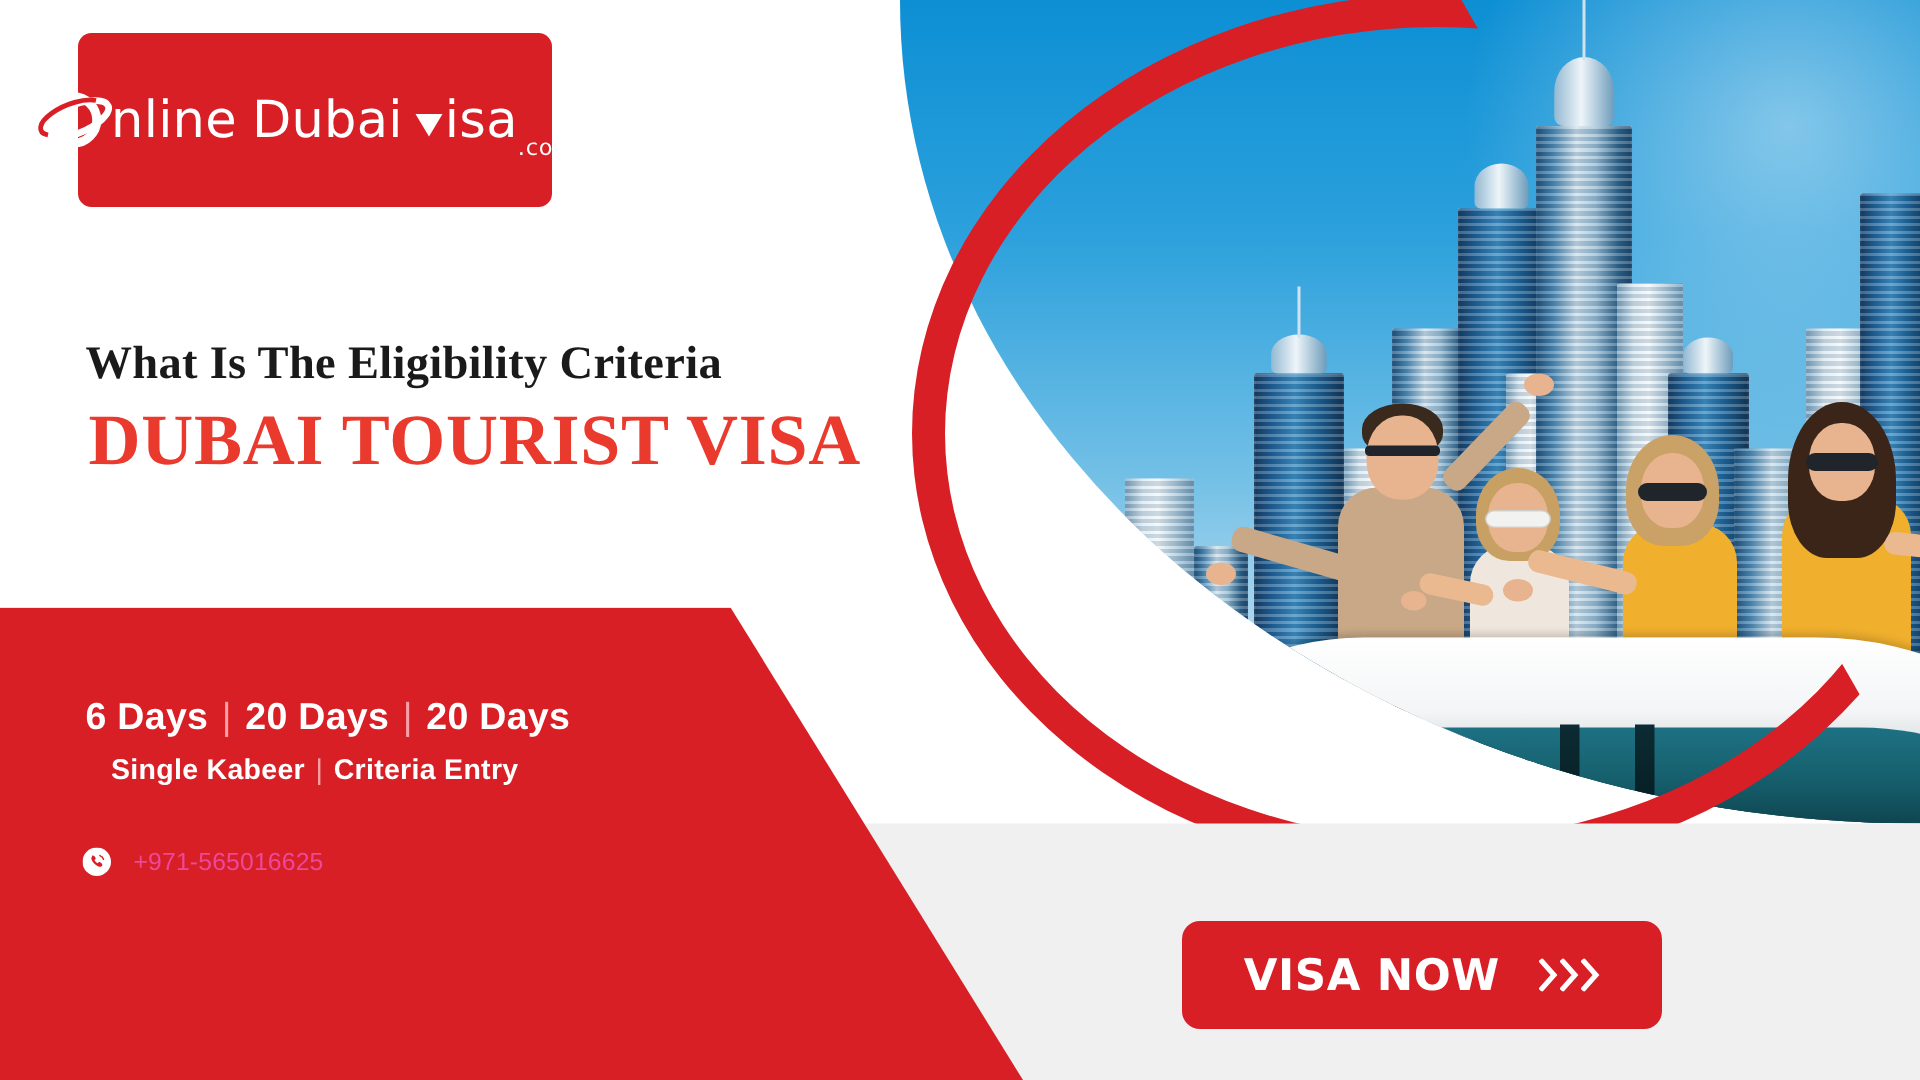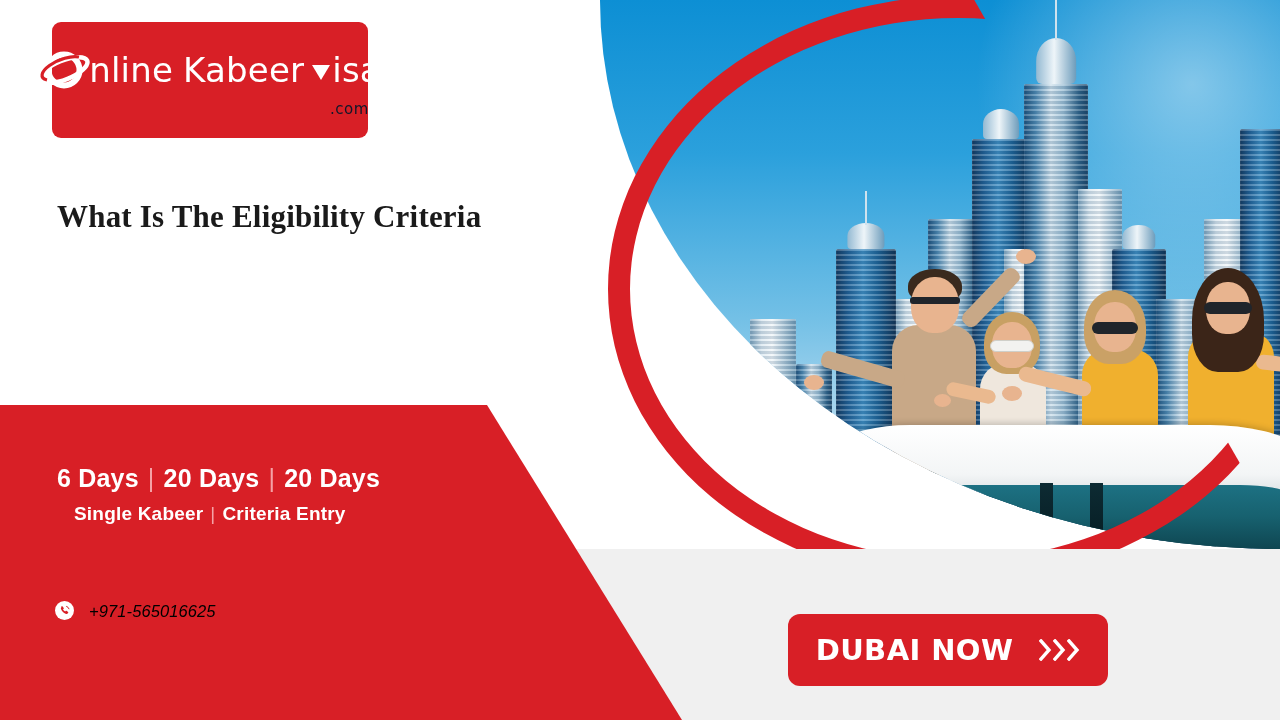--- a/index.html
+++ b/index.html
@@ -107,37 +107,37 @@
     clip-path: polygon(0 0, 487px 0, 682px 315px, 0 315px);
     -webkit-clip-path: polygon(0 0, 487px 0, 682px 315px, 0 315px);
   }
 
   
   .logo{
     position:absolute; left:52px; top:22px; width:316px; height:116px;
     background:#d81f26; border-radius:9px;
     display:flex; align-items:center; justify-content:center;
   }
-  .logo-inner{ display:flex; flex-direction:column; align-items:flex-end; line-height:1; }
+  .logo-inner{ display:flex; flex-direction:row; align-items:flex-end; line-height:1; }
   .logo-row{ display:flex; align-items:center; gap:0px; }
   .planet{ position:relative; width:52px; height:52px; margin-right:-2px; }
   .logo-word{
     color:#fff; font-size:34px; font-weight:400; letter-spacing:.2px;
     font-family:"DejaVu Sans", sans-serif;
   }
   .logo-word.b{ margin-left:10px; }
   .vtick{ display:inline-block; width:0; height:0; margin:0 2px 0 8px;
     border-left:9px solid transparent; border-right:9px solid transparent;
     border-top:15px solid #ffffff; position:relative; top:3px; }
-  .logo-dotcom{ color:#0f172a; font-size:15px; margin-top:6px; margin-right:12px;
+  .logo-dotcom{ color:#ffffff; font-size:15px; margin-top:6px; margin-right:12px;
     font-family:"DejaVu Sans", sans-serif; letter-spacing:.5px; }
 
   
   .kicker{
-    position:absolute; left:57px; top:199px;
+    position:absolute; left:57px; top:224px;
     font-family:"Liberation Serif", serif; font-weight:700;
     font-size:31px; color:#1a1a1a; letter-spacing:.2px;
   }
   .headline{
     position:absolute; left:59px; top:266px;
     font-family:"Liberation Serif", serif; font-weight:700;
     font-size:48px; color:#ea3a2d; letter-spacing:.5px;
   }
 
   
@@ -148,21 +148,21 @@
   }
   .offer2{
     position:absolute; left:74px; top:503px;
     color:#fff; font-size:19px; font-weight:700; letter-spacing:.2px;
     display:flex; align-items:center;
   }
   .sep{ color:#f5a2a6; margin:0 9px; font-weight:400; }
   .sep.sm{ margin:0 7px; }
 
   
-  .contact{ position:absolute; left:55px; top:600px; color:#000000;font-style:italic; }
+  .contact{ position:absolute; left:55px; top:564px; color:#ec4899; }
   .c-row{ display:flex; align-items:flex-start; margin-bottom:14px; }
   .c-row:last-child{ margin-bottom:0; }
   .c-icon{ width:19px; height:19px; margin-right:15px; flex:0 0 19px; position:relative; margin-top:1px; }
   .c-text{ font-size:16.5px; line-height:1.42; letter-spacing:.1px; }
 
   
   .apply{
     position:absolute; left:788px; top:614px; width:320px; height:72px;
     background:#d81f26; border-radius:12px;
     display:flex; align-items:center; justify-content:center; gap:26px;
@@ -269,29 +269,30 @@
     <div class="logo-inner">
       <div class="logo-row">
         <span class="planet">
           <svg viewBox="0 0 52 52" width="52" height="52" aria-hidden="true">
             <circle cx="25" cy="26" r="15.5" fill="none" stroke="#ffffff" stroke-width="6"></circle>
             <ellipse cx="25" cy="26" rx="25" ry="9.5" fill="none" stroke="#ffffff" stroke-width="4.5" transform="rotate(-22 25 26)"></ellipse>
             <path d="M8 36 A22 9 -22 0 1 40 13" fill="none" stroke="#d81f26" stroke-width="3.2"></path>
           </svg>
         </span>
         <span class="logo-word">nline</span>
-        <span class="logo-word b">Kabeer</span>
+        <span class="logo-word b">Dubai</span>
         <span class="vtick"></span>
         <span class="logo-word">isa</span>
       </div>
       <div class="logo-dotcom">.com</div>
     </div>
   </div>
 
   <div class="kicker">What Is The Eligibility Criteria</div>
+  <div class="headline">DUBAI TOURIST VISA</div>
 
   <div class="offer1">
     <span>6 Days</span>
     <span class="sep">|</span>
     <span>20 Days</span>
     <span class="sep">|</span>
     <span>20 Days</span>
   </div>
   <div class="offer2">
     <span>Single Kabeer</span>
@@ -309,21 +310,21 @@
           <path d="M11.6 5.4a3.6 3.6 0 0 1 2.4 2.4" fill="none" stroke="#d81f26" stroke-width="1" stroke-linecap="round"></path>
         </svg>
       </span>
       <span class="c-text">+971-565016625</span>
     </div>
 
 
   </div>
 
   <button class="apply">
-    <span class="apply-label">DUBAI NOW</span>
+    <span class="apply-label">VISA NOW</span>
     <span class="chevs">
       <span class="chev">
         <svg viewBox="0 0 13 22" width="13" height="22">
             <path d="M2 2 L10 11 L2 20" fill="none" stroke="#fff" stroke-width="3.4" stroke-linecap="square" stroke-linejoin="miter"></path>
           </svg>
       </span>
       <span class="chev">
         <svg viewBox="0 0 13 22" width="13" height="22">
             <path d="M2 2 L10 11 L2 20" fill="none" stroke="#fff" stroke-width="3.4" stroke-linecap="square" stroke-linejoin="miter"></path>
           </svg>

